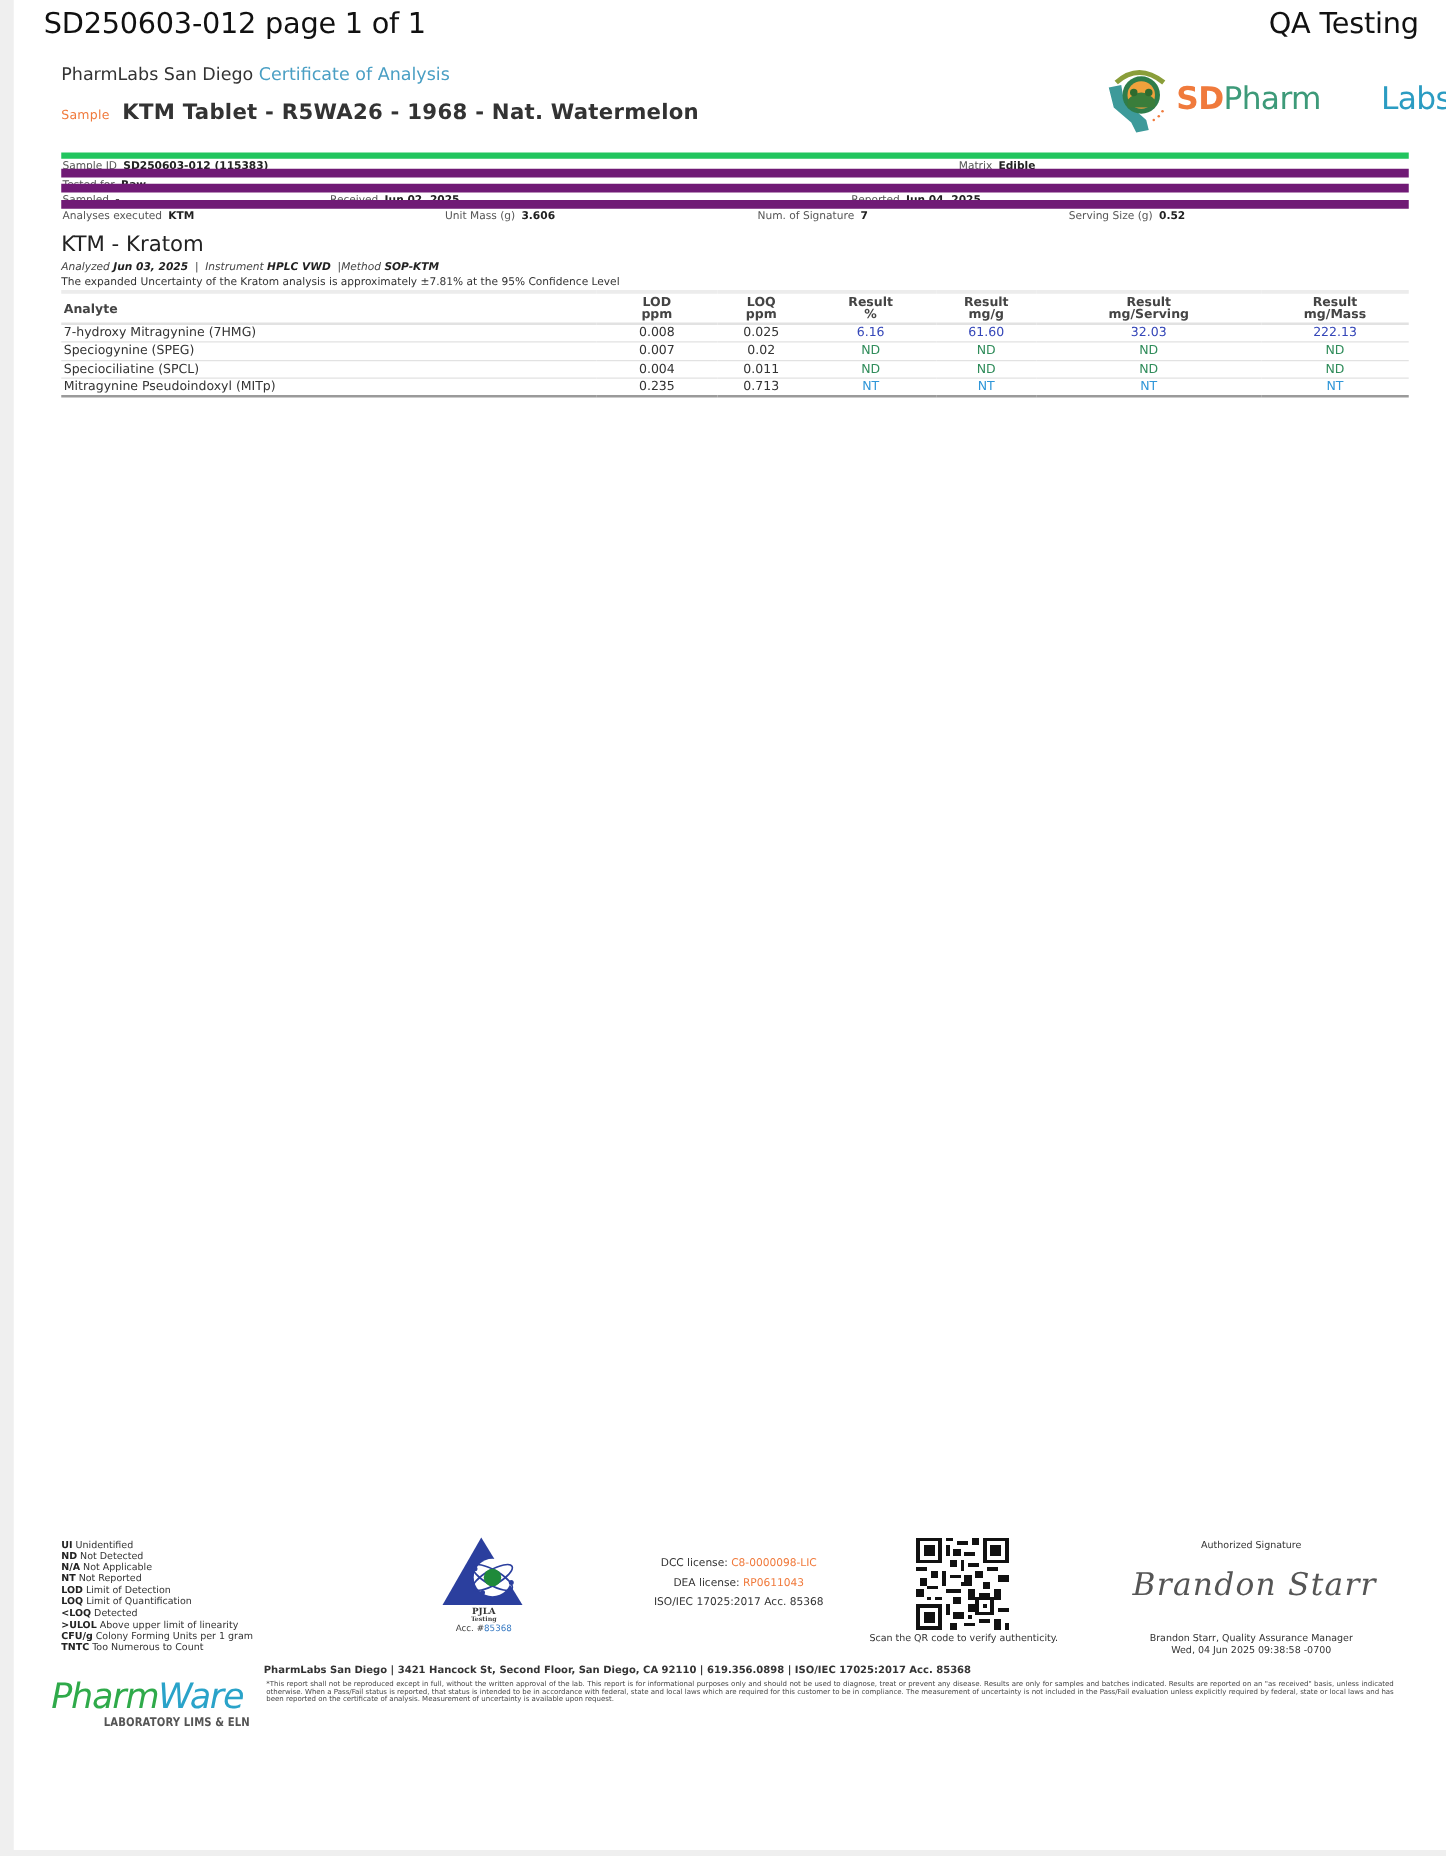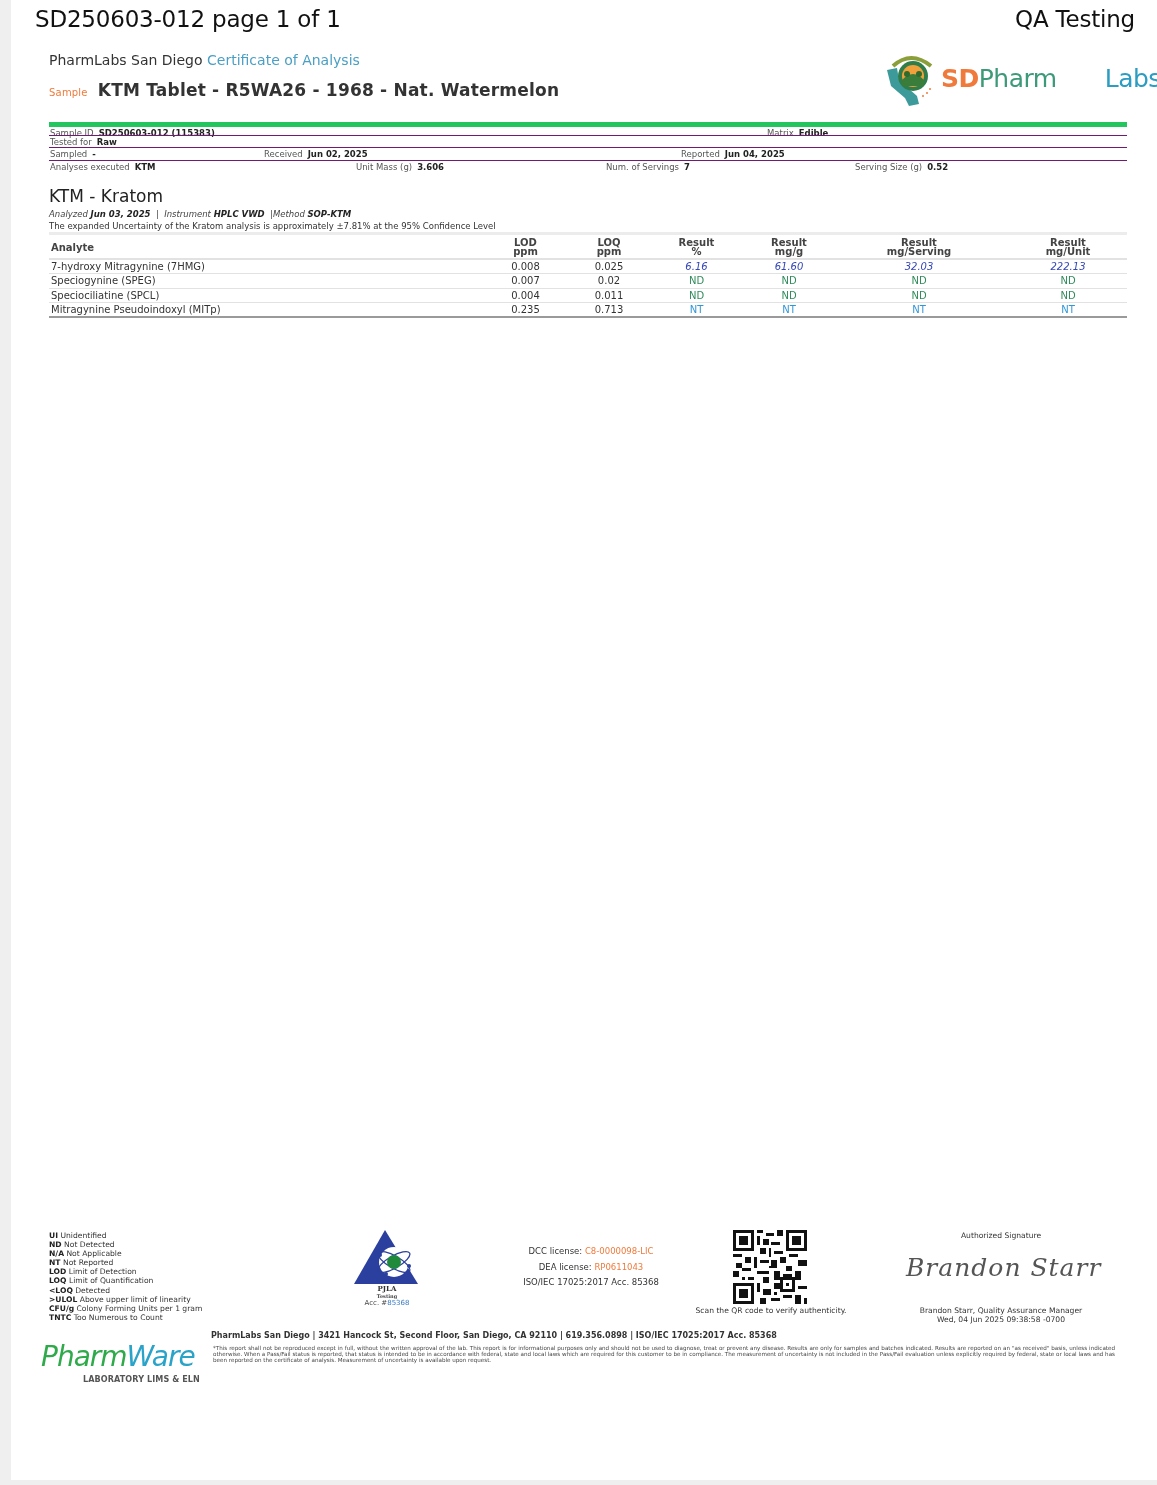--- a/index.html
+++ b/index.html
@@ -16,38 +16,38 @@
     .sample-line .sample-tag { color: #f07a3c; font-size: 10px; font-weight: normal; margin-right: 4px; }
 
     .logo { position: absolute; left: 872px; top: 52px; width: 245px; height: 56px; }
     .logo .mark { position: absolute; left: 0; top: 0; width: 58px; height: 56px; }
     .logo .text { position: absolute; left: 58px; top: 12px; font-size: 25px; font-weight: bold; letter-spacing: -0.5px; }
     .logo .sd { color: #f07a3c; }
     .logo .pharm { color: #3d9a79; font-weight: normal; }
     .logo .labs { color: #2b9cc2; font-weight: normal; margin-left: 48px; }
 
     .info { position: absolute; left: 38px; top: 122px; width: 1078px; font-size: 8.5px; color: #444; }
-    .info .row { position: relative; height: 12.5px; border-top: 1px solid #701a75; }
+    .info .row { position: relative; height: 12.5px; border-top: 7px solid #701a75; }
     .info .row:first-child { border-top: 5px solid #22c55e; }
     .info .cell { position: absolute; top: 1px; white-space: nowrap; }
     .info .lbl { color: #555; margin-right: 5px; }
     .info .val { color: #222; font-weight: bold; }
 
     .section-title { position: absolute; left: 38px; top: 186px; font-size: 17px; color: #222; }
     .analyzed { position: absolute; left: 38px; top: 209px; font-size: 8.5px; color: #444; font-style: italic; }
     .analyzed b { color: #222; }
     .uncert { position: absolute; left: 38px; top: 221px; font-size: 8.5px; color: #333; }
 
     table.results { position: absolute; left: 38px; top: 232px; width: 1078px; border-collapse: collapse; font-size: 10px; color: #333; }
     table.results th { font-weight: bold; color: #444; text-align: center; line-height: 9px; padding: 3px 0 2px 0; border-top: 3px solid #ececec; border-bottom: 2px solid #e2e2e2; }
     table.results th.analyte { text-align: left; padding-left: 2px; }
     table.results td { text-align: center; height: 14.6px; border-bottom: 1px solid #e2e2e2; }
     table.results td.analyte { text-align: left; padding-left: 2px; }
     table.results tr:last-child td { border-bottom: 2px solid #9a9a9a; }
-    .blue { color: #3446b8; font-style: italic; }
+    .blue { color: #3446b8; }
     .green { color: #2f8c5a; }
     .nt { color: #2f96d8; }
 
     .legend { position: absolute; left: 38px; top: 1231px; font-size: 7.6px; color: #333; line-height: 9.1px; }
     .legend b { color: #222; }
 
     .pjla { position: absolute; left: 340px; top: 1228px; width: 72px; text-align: center; }
     .pjla svg { display: block; margin: 0 auto; }
     .pjla .p1 { font-family: "DejaVu Serif", serif; font-size: 7px; font-weight: bold; color: #333; margin-top: -2px; }
     .pjla .p2 { font-family: "DejaVu Serif", serif; font-size: 5px; font-weight: bold; color: #444; }
@@ -114,21 +114,21 @@
       <div class="cell" style="left:1px"><span class="lbl">Tested for</span><span class="val">Raw</span></div>
     </div>
     <div class="row">
       <div class="cell" style="left:1px"><span class="lbl">Sampled</span><span class="val">-</span></div>
       <div class="cell" style="left:215px"><span class="lbl">Received</span><span class="val">Jun 02, 2025</span></div>
       <div class="cell" style="left:632px"><span class="lbl">Reported</span><span class="val">Jun 04, 2025</span></div>
     </div>
     <div class="row">
       <div class="cell" style="left:1px"><span class="lbl">Analyses executed</span><span class="val">KTM</span></div>
       <div class="cell" style="left:307px"><span class="lbl">Unit Mass (g)</span><span class="val">3.606</span></div>
-      <div class="cell" style="left:557px"><span class="lbl">Num. of Servings</span><span class="val">7</span></div>
+      <div class="cell" style="left:557px"><span class="lbl">Num. of Signature</span><span class="val">7</span></div>
       <div class="cell" style="left:806px"><span class="lbl">Serving Size (g)</span><span class="val">0.52</span></div>
     </div>
   </div>
 
   <div class="section-title">KTM - Kratom</div>
   <div class="analyzed">
     <span>Analyzed</span> <b>Jun 03, 2025</b>
     &nbsp;|&nbsp; <span>Instrument</span> <b>HPLC VWD</b>
     &nbsp;|<span>Method</span> <b>SOP-KTM</b>
   </div>
@@ -145,21 +145,21 @@
         <col style="width:118px">
     </colgroup>
     <thead>
       <tr>
         <th class="analyte"><span>Analyte</span></th>
         <th><span>LOD</span><br><span>ppm</span></th>
         <th><span>LOQ</span><br><span>ppm</span></th>
         <th><span>Result</span><br><span>%</span></th>
         <th><span>Result</span><br><span>mg/g</span></th>
         <th><span>Result</span><br><span>mg/Serving</span></th>
-        <th><span>Result</span><br><span>mg/Unit</span></th>
+        <th><span>Result</span><br><span>mg/Mass</span></th>
       </tr>
     </thead>
     <tbody>
       <tr>
         <td class="analyte">7-hydroxy Mitragynine (7HMG)</td>
         <td>0.008</td>
         <td>0.025</td>
         <td class="blue">6.16</td>
         <td class="blue">61.60</td>
         <td class="blue">32.03</td>

